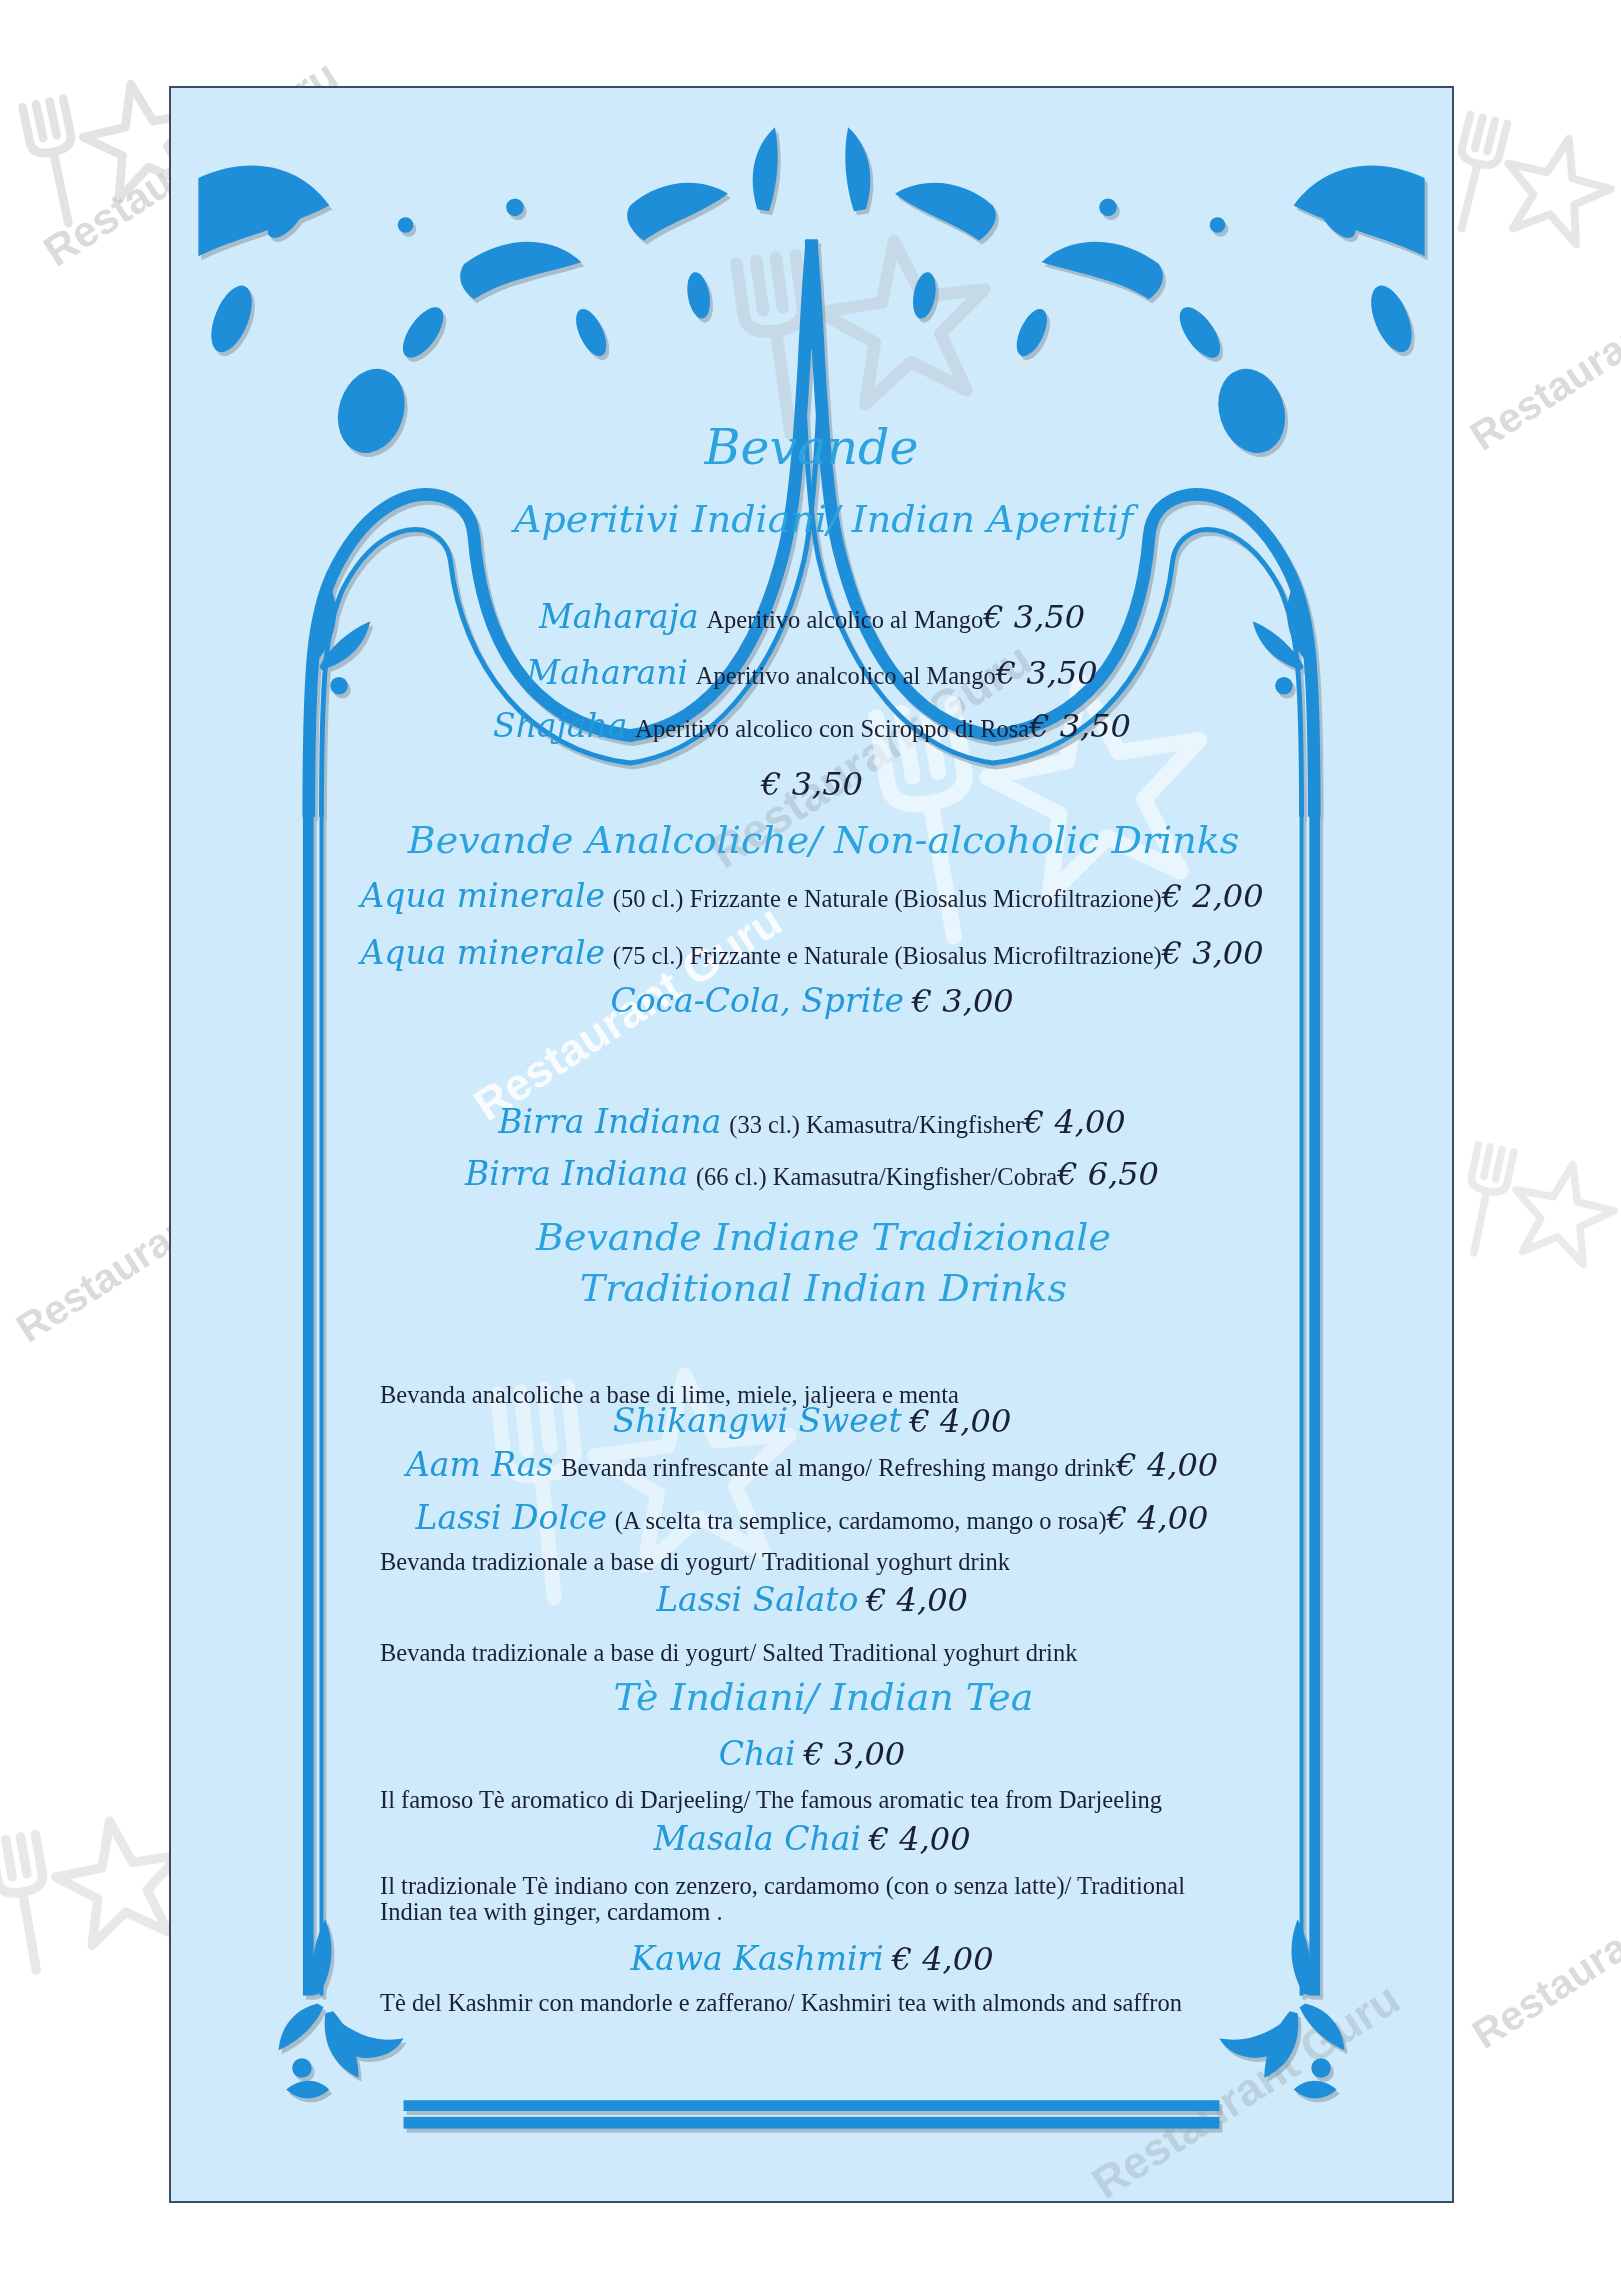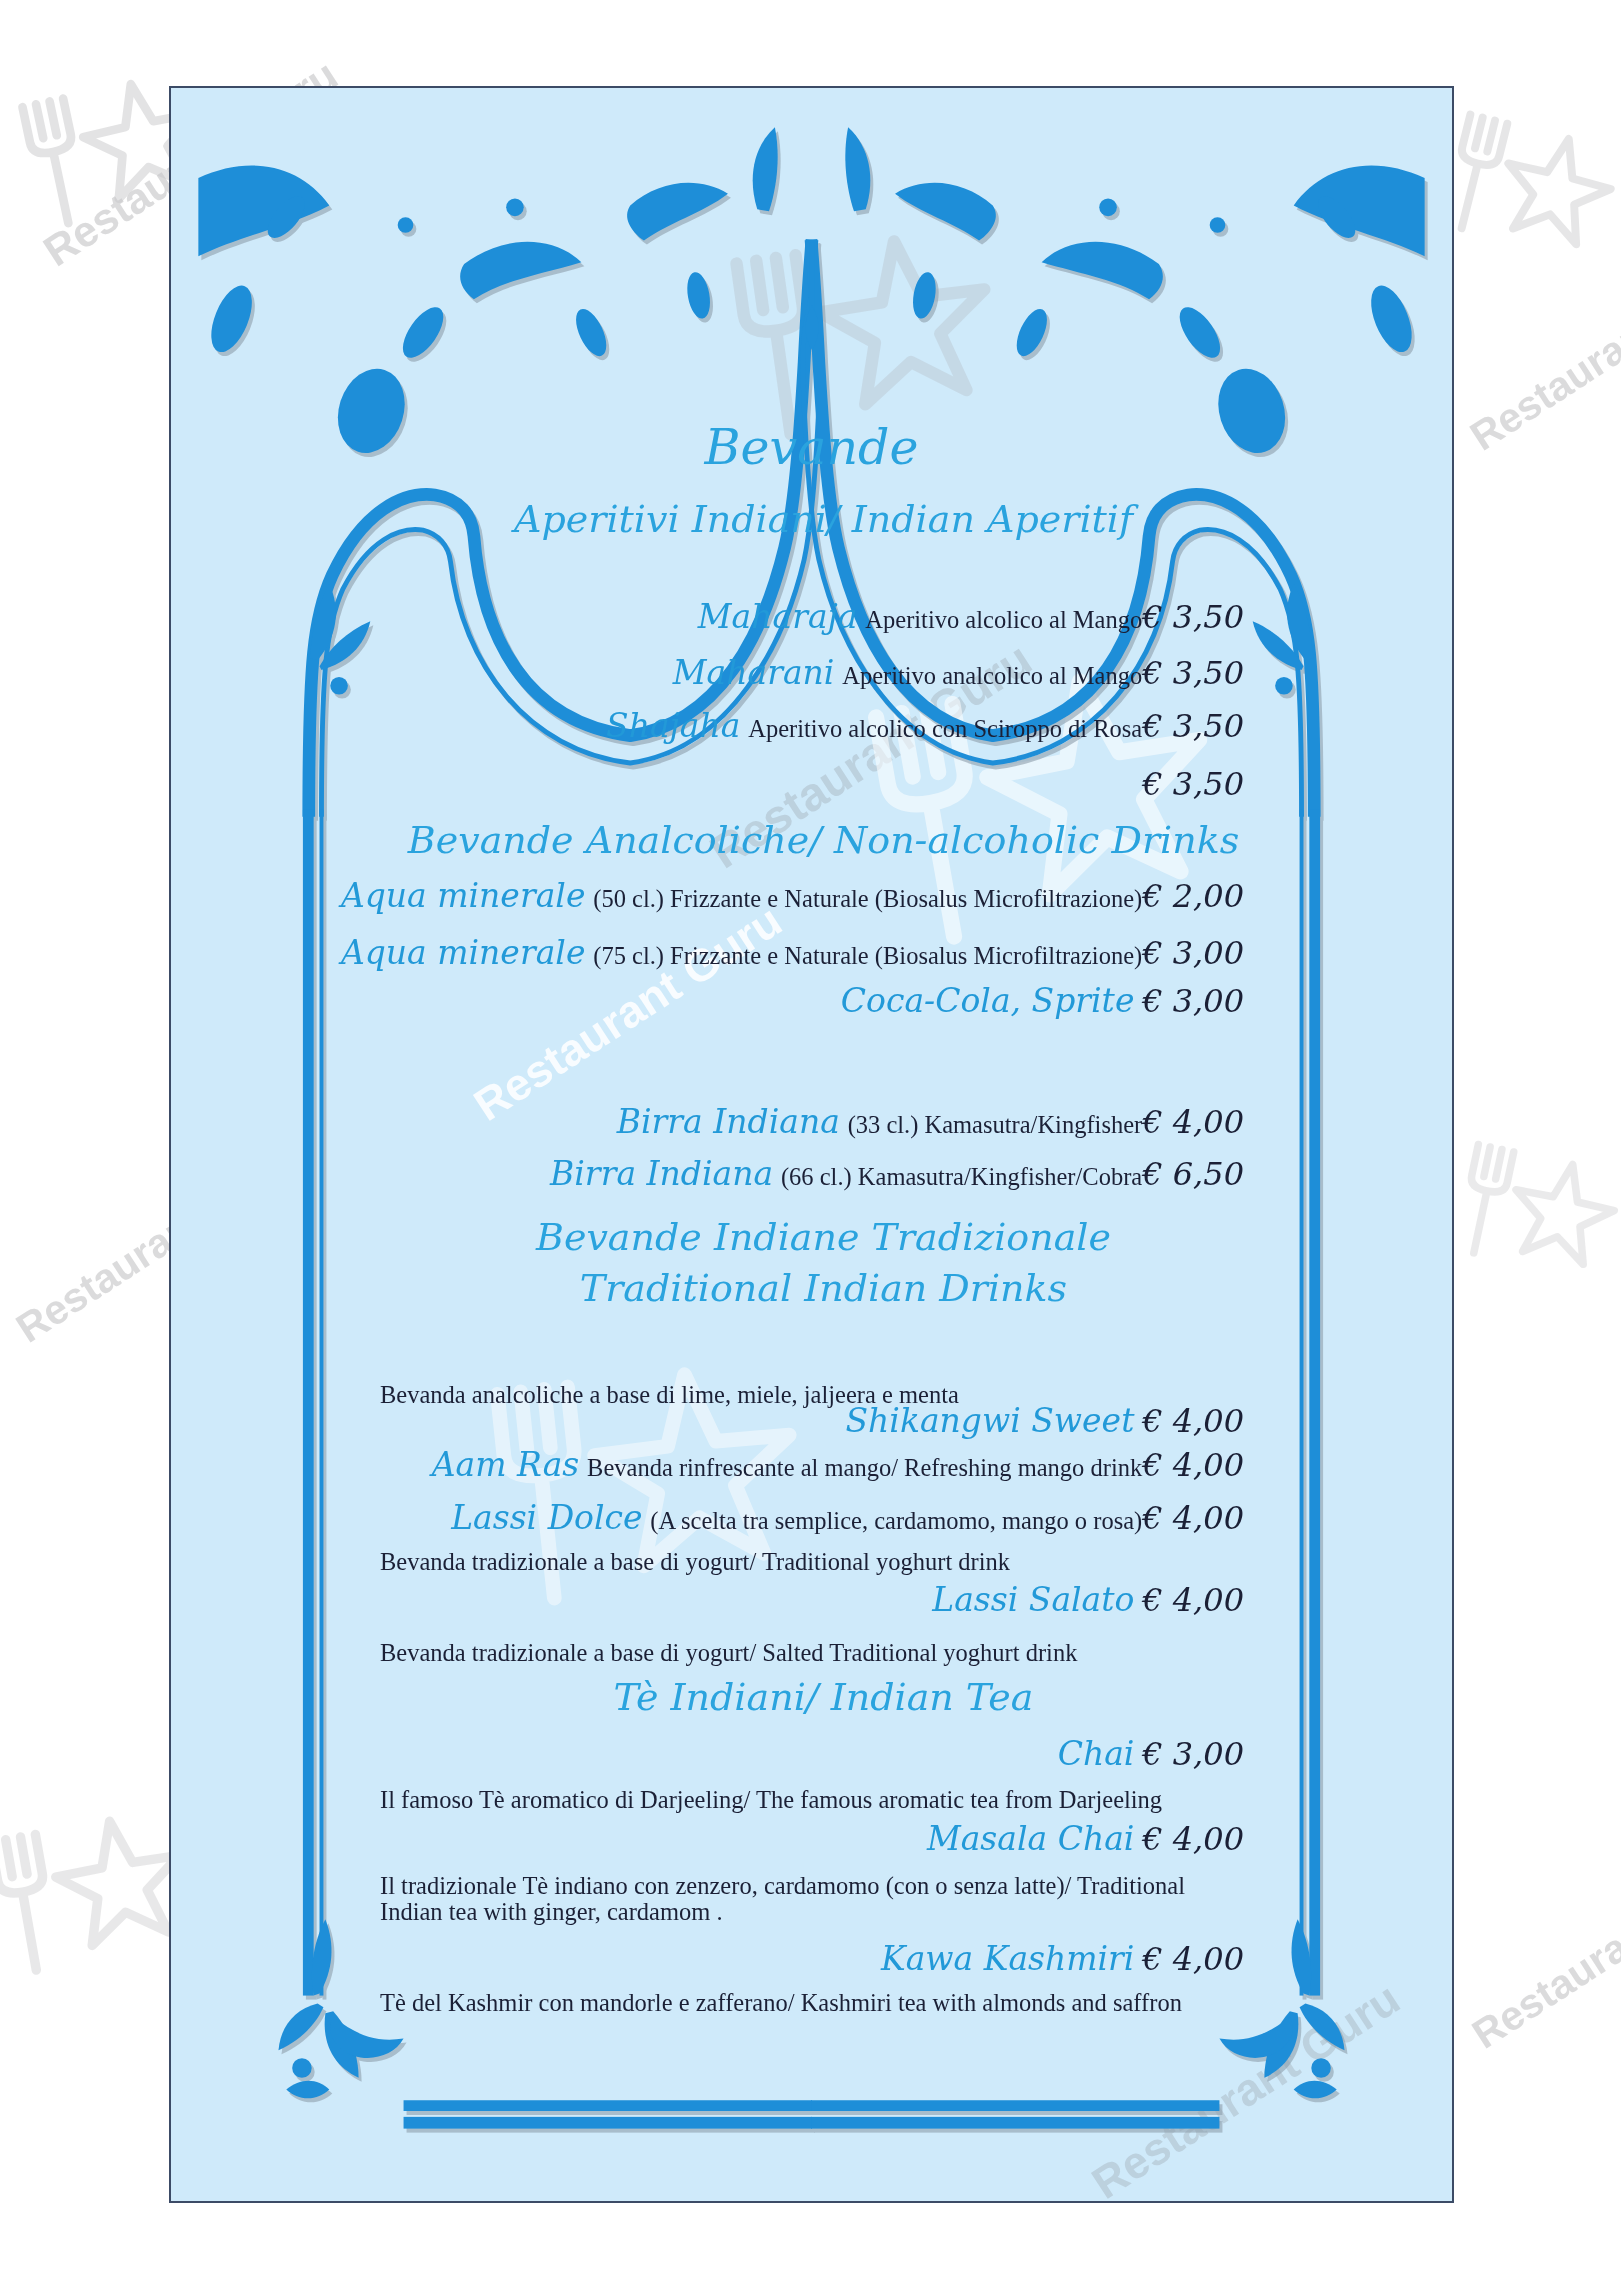--- a/index.html
+++ b/index.html
@@ -57,21 +57,21 @@
   .section-heading{
     position:absolute; left:0; width:100%; text-align:center;
     font-family:"DejaVu Serif", "Liberation Serif", serif;
     font-style:italic;
     font-size:38px; color:var(--cyan);
     white-space:nowrap;
     padding-left:24px;
   }
   .row{
     position:absolute; left:209px; width:864px;
-    display:flex; justify-content:flex-end; align-items:baseline;
+    display:flex; justify-content:center; align-items:baseline;
     white-space:nowrap;
   }
   .item-name{
     font-family:"DejaVu Serif", "Liberation Serif", serif;
     font-style:italic;
     font-size:33px; color:var(--name);
   }
   .item-detail{
     font-size:24.5px; color:var(--dark);
     margin-left:7.8px;

